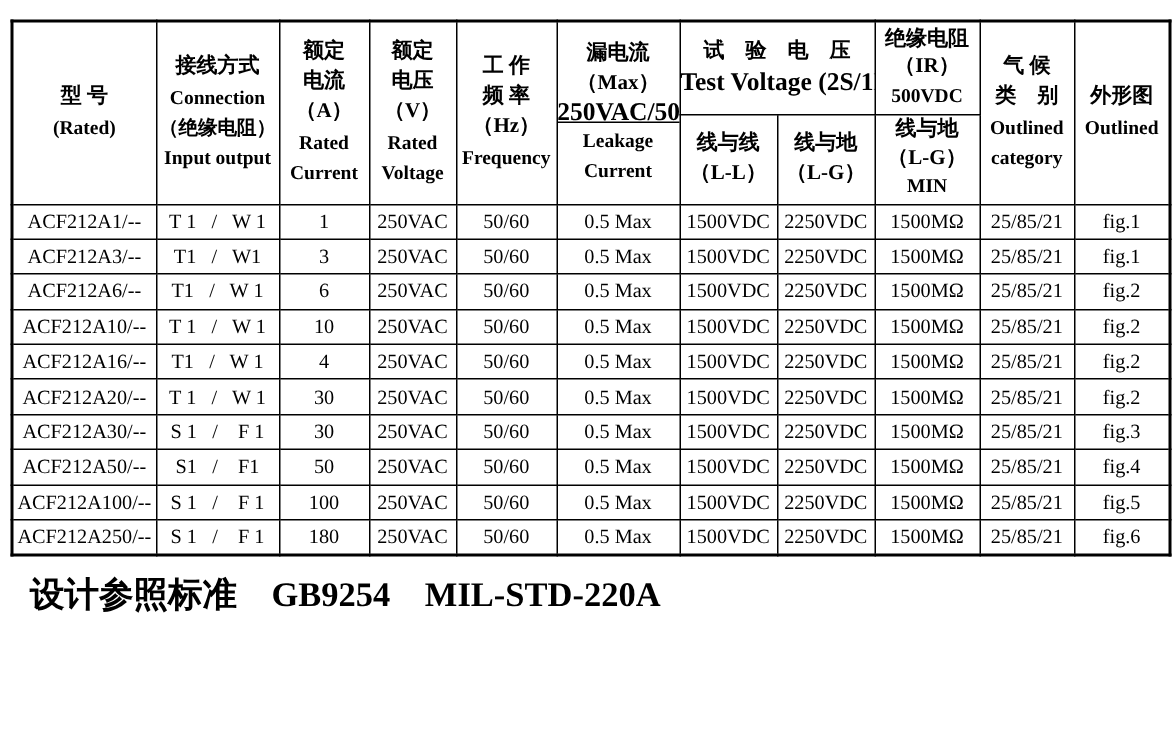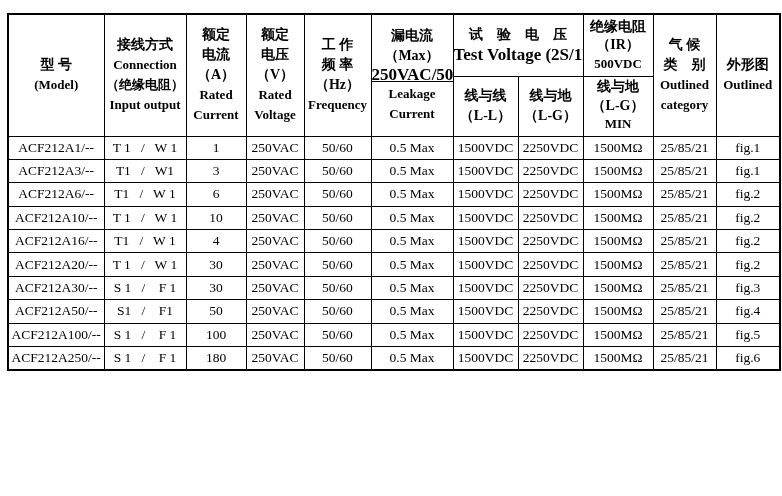--- a/index.html
+++ b/index.html
@@ -75,21 +75,21 @@
       <col style="width:65px">
         <col style="width:65px">
         <col style="width:70px">
       <col style="width:63px">
         <col style="width:64px">
     </colgroup>
     <thead>
       <tr class="h1">
         <th rowspan="2">
           <div class="hl zh">型 号</div>
-          <div class="hl en">(Model)</div>
+          <div class="hl en">(Rated)</div>
         </th>
         <th rowspan="2">
           <div class="hl zh">接线方式</div>
           <div class="hl en">Connection</div>
           <div class="hl zh" style="font-size:13px">（绝缘电阻）</div>
           <div class="hl en">Input output</div>
         </th>
         <th rowspan="2">
           <div class="hl zh">额定</div>
           <div class="hl zh">电流</div>
@@ -290,14 +290,15 @@
           <td>0.5 Max</td>
           <td>1500VDC</td>
           <td>2250VDC</td>
           <td>1500MΩ</td>
           <td>25/85/21</td>
           <td>fig.6</td>
         </tr>
       </tbody>
   </table>
 
+  <div class="standards">设计参照标准　GB9254　MIL-STD-220A</div>
 
 </div>
 
 </body></html>

